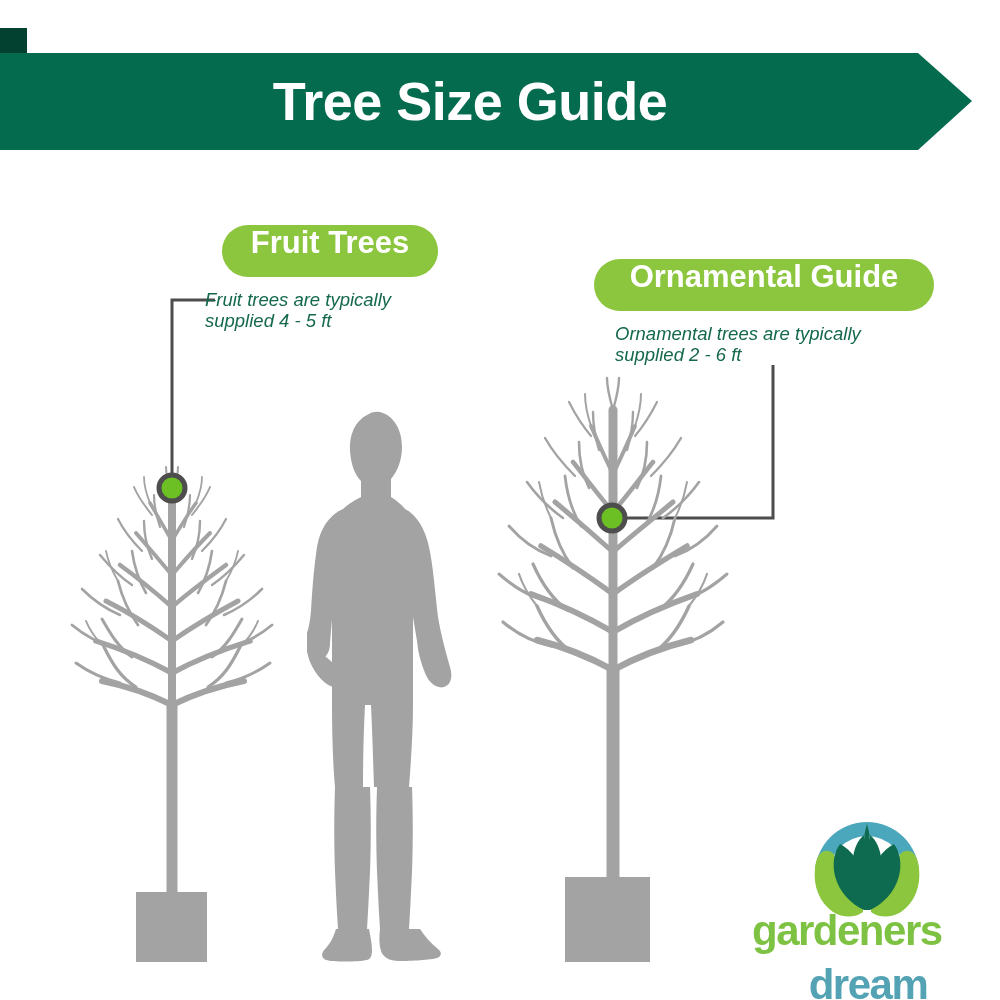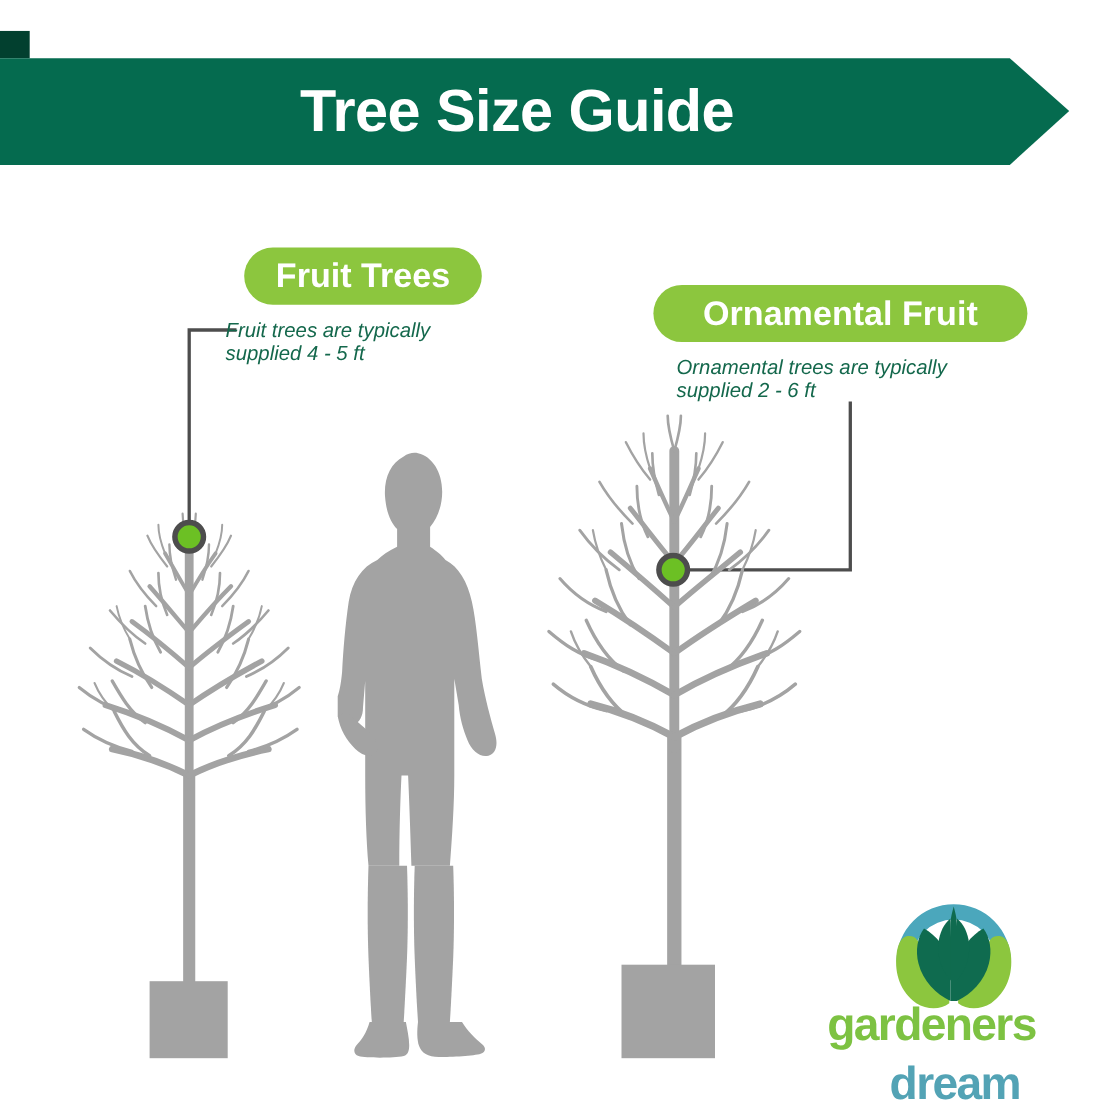--- a/index.html
+++ b/index.html
@@ -46,21 +46,21 @@
   
   .pill {
     position: absolute;
     background: #8CC63E;
     border-radius: 26px;
     color: #ffffff;
     font-weight: bold;
     text-align: center;
     white-space: nowrap;
     display: flex;
-    align-items: center;
+    align-items: flex-start;
     justify-content: center;
   }
   #pill-fruit {
     left: 222px;
     top: 225px;
     width: 216px;
     height: 52px;
     font-size: 31px;
   }
   #pill-ornamental {
@@ -149,21 +149,21 @@
     <path d="M 612,518 L 773,518 L 773,365" fill="none" stroke="#4D4D4D" stroke-width="3"></path>
   </svg>
 
   <div class="pill" id="pill-fruit">
     <span>Fruit Trees</span>
   </div>
   <div class="caption" id="caption-fruit">Fruit trees are typically
 supplied 4 - 5 ft</div>
 
   <div class="pill" id="pill-ornamental">
-    <span>Ornamental Fruit</span>
+    <span>Ornamental Guide</span>
   </div>
   <div class="caption" id="caption-ornamental">Ornamental trees are typically
 supplied 2 - 6 ft</div>
 
   <svg class="scene-svg" id="tree-fruit" viewBox="0 0 270 510">
     <g stroke="#A3A3A3" fill="none" stroke-linecap="round">
 
       <path d="M 132,500 L 132,250" stroke-width="11"></path>
       <path d="M 132,260 L 132,40" stroke-width="8"></path>
 

